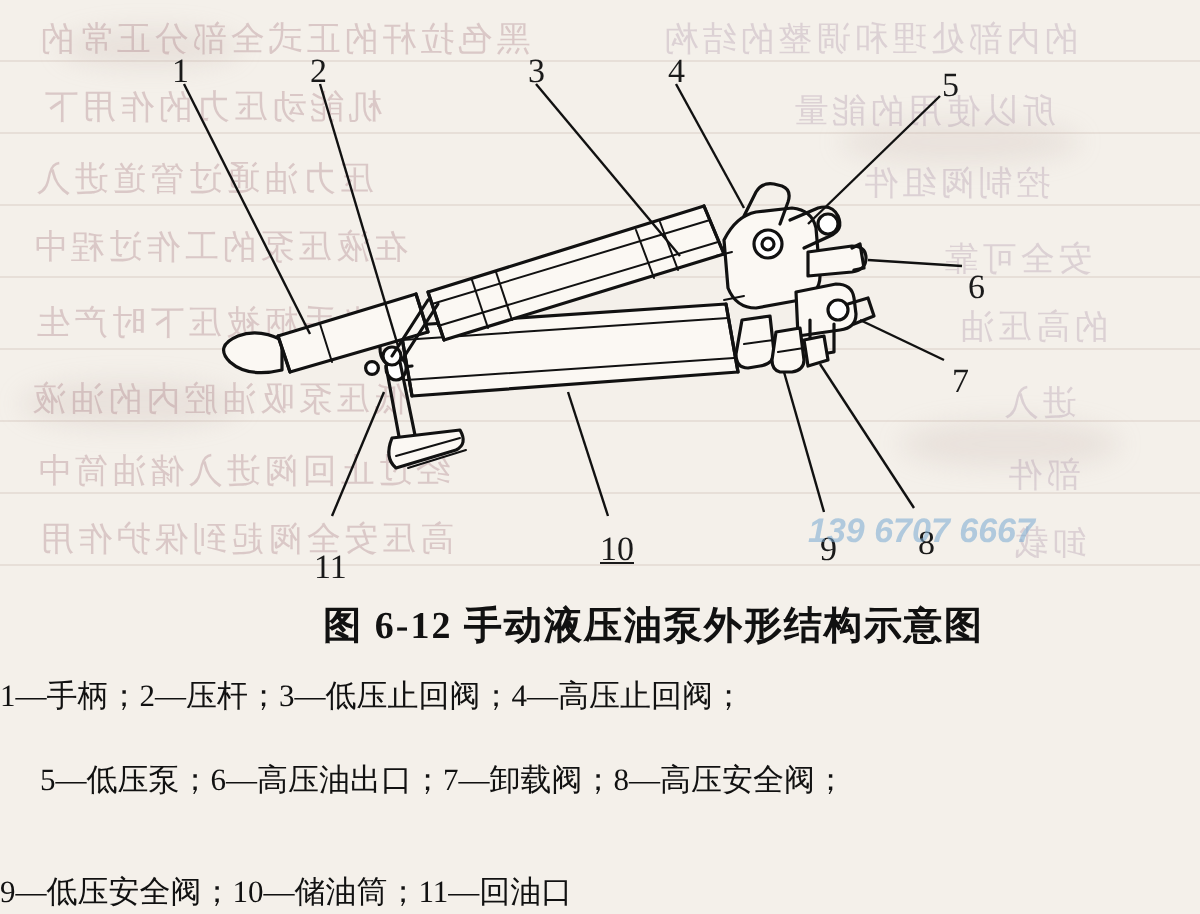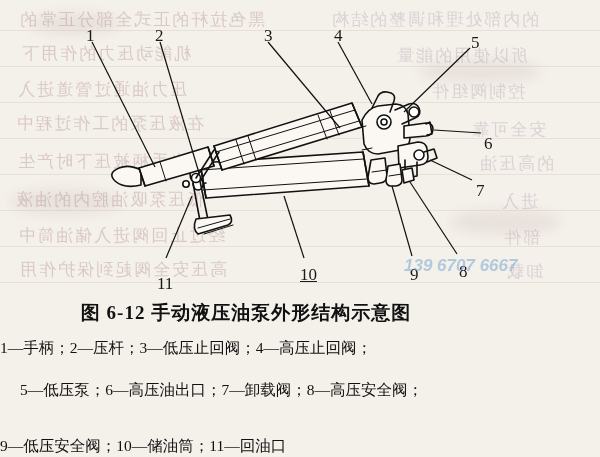--- a/index.html
+++ b/index.html
@@ -57,21 +57,21 @@
     position: absolute;
     font-family: "Liberation Serif", serif;
     font-size: 17px;
     color: #1a1a1a;
     font-weight: 400;
   }
   .caption {
     position: absolute;
     left: 0;
     width: 492px;
-    text-align: center;
+    text-align: right;
     font-family: "Liberation Serif", serif;
     color: #111;
   }
   #caption-title {
     top: 300px;
     font-size: 19px;
     font-weight: bold;
     letter-spacing: 1px;
   }
   .legendline {

